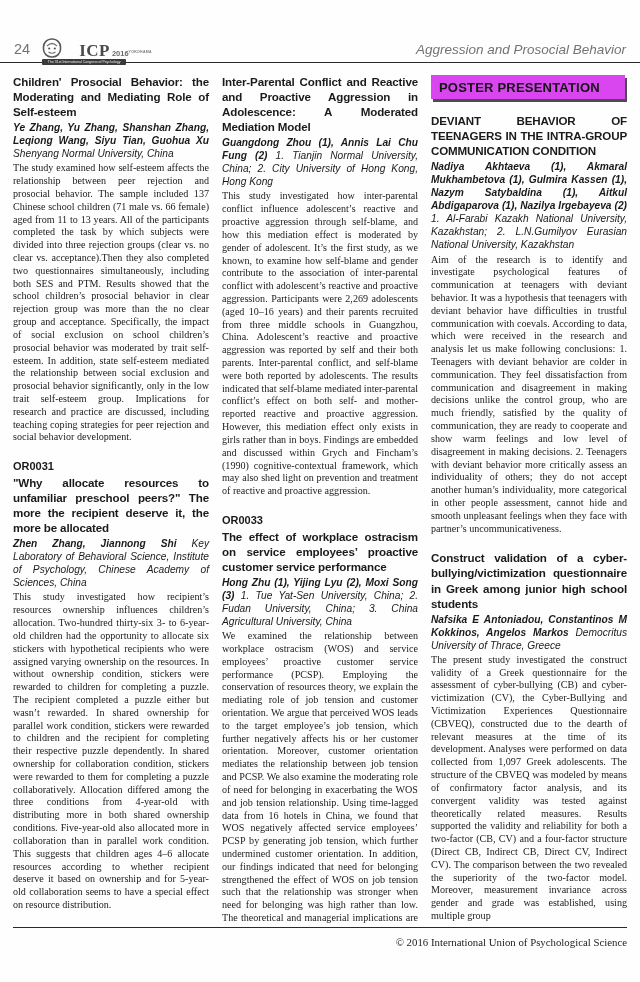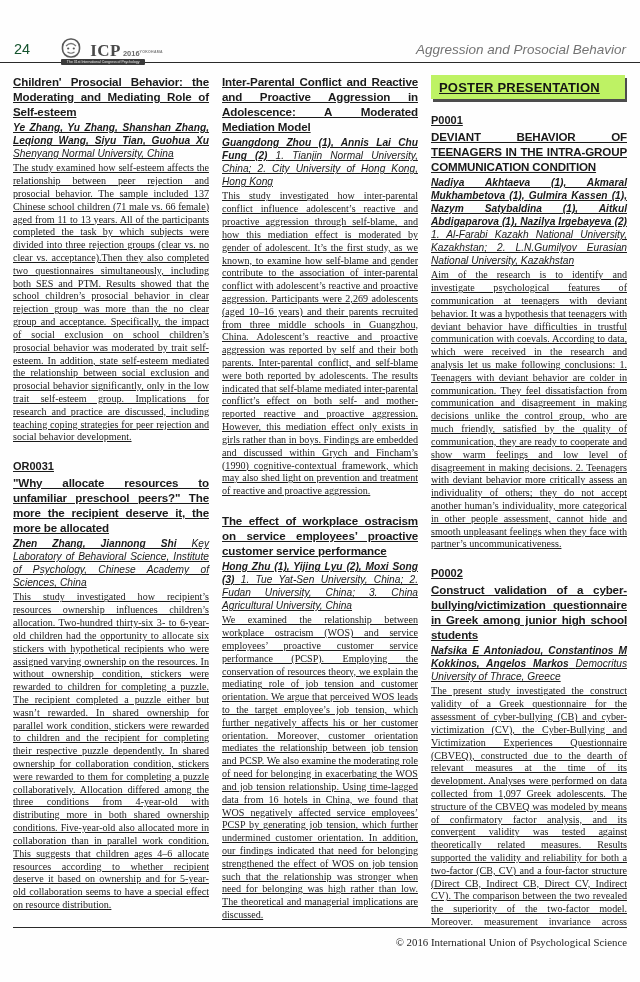--- a/index.html
+++ b/index.html
@@ -7,49 +7,49 @@
     position:relative; width:640px; height:982px; margin:0 auto;
     background:#fefefe; color:#1a1a1a; overflow:hidden;
     font-family:"Liberation Serif", serif;
   }
   
   .hdr {
     display:flex; align-items:flex-end;
     padding:26px 14px 0 14px; height:36px;
     border-bottom:1.6px solid #2a2a2a;
   }
-  .pagenum { font:400 14.5px "Liberation Sans", sans-serif; color:#14532d; margin-right:31px; line-height:1; padding-bottom:6px; }
+  .pagenum { font:400 14.5px "Liberation Sans", sans-serif; color:#737373; margin-right:12px; line-height:1; padding-bottom:6px; }
   .logo { display:flex; flex-direction:column; width:84px; margin-bottom:-3px; }
   .logo-row { display:flex; align-items:flex-end; }
   .logo-emblem { width:20px; height:20px; flex:0 0 auto; }
-  .logo-icp { font:700 17px "Liberation Serif", serif; color:#4a4a4a; line-height:0.9; letter-spacing:0.5px; margin-left:9px; }
+  .logo-icp { font:700 17px "Liberation Serif", serif; color:#4a4a4a; line-height:0.9; letter-spacing:0.5px; margin-left:17px; }
   .logo-side { display:flex; flex-direction:row; margin-left:2px; padding-bottom:1px; }
   .logo-year { font:700 7.5px "Liberation Sans", sans-serif; color:#6a6a6a; line-height:1; }
   .logo-city { font:700 3.5px "Liberation Sans", sans-serif; color:#777; line-height:1.4; letter-spacing:0.3px; }
   .logo-banner {
     margin-top:1px; background:#3a3a3a; color:#e8e8e8;
     font:400 3.5px "Liberation Sans", sans-serif; text-align:center;
     line-height:6px; height:6px; border-radius:1px; white-space:nowrap; overflow:hidden;
   }
   .runhead { margin-left:auto; font:italic 400 13.5px "Liberation Sans", sans-serif; color:#737373; padding-bottom:5px; }
   
-  .content { display:flex; gap:13px; padding:10px 13px 0 13px; height:852px; overflow:hidden;text-decoration:underline; }
+  .content { display:flex; gap:13px; padding:10px 13px 0 13px; height:852px; overflow:hidden; }
   .col { flex:1 1 0; min-width:0; }
   .abs { margin-bottom:15px; }
   .code { font:700 11px "Liberation Sans", sans-serif; line-height:1.35; }
   .title {
     margin:1px 0 2px 0; font:700 11.6px "Liberation Sans", sans-serif;
     line-height:1.3; text-align:justify; letter-spacing:-0.15px;
   }
   .title.caps { text-transform:none; }
   .byline { margin:0 0 2px 0; font:italic 400 10.2px "Liberation Sans", sans-serif; line-height:1.28; text-align:justify; }
   .authors { font-weight:700; }
   .abody { margin:0; font:400 10.1px "Liberation Serif", serif; line-height:1.27; text-align:justify; }
   .section-banner {
-    background:#bef264; color:#141414; padding:5px 8px 4px 8px;
+    background:#d946ef; color:#141414; padding:5px 8px 4px 8px;
     font:700 13px "Liberation Sans", sans-serif; letter-spacing:0.2px;
     box-shadow:2px 3px 0 #4d4d4d; margin:2px 2px 14px 0;
   }
   
   .ftr {
     position:absolute; left:0; right:0; bottom:0; height:54px;
     border-top:1.2px solid #2a2a2a; margin:0 13px; 
   }
   .copyright { text-align:right; font:400 10.8px "Liberation Serif", serif; color:#222; padding-top:8px; }
 </style>
@@ -98,38 +98,37 @@
     </div>
 
     <div class="col">
       <article class="abs">
         <h2 class="title">Inter-Parental Conflict and Reactive and Proactive Aggression in Adolescence: A Moderated Mediation Model</h2>
         <p class="byline"><span class="authors">Guangdong Zhou (1), Annis Lai Chu Fung (2)</span> <span class="affil">1. Tianjin Normal University, China; 2. City University of Hong Kong, Hong Kong</span></p>
         <p class="abody">This study investigated how inter-parental conflict influence adolescent’s reactive and proactive aggression through self-blame, and how this mediation effect is moderated by gender of adolescent. It’s the first study, as we known, to examine how self-blame and gender contribute to the association of inter-parental conflict with adolescent’s reactive and proactive aggression. Participants were 2,269 adolescents (aged 10–16 years) and their parents recruited from three middle schools in Guangzhou, China. Adolescent’s reactive and proactive aggression was reported by self and their both parents. Inter-parental conflict, and self-blame were both reported by adolescents. The results indicated that self-blame mediated inter-parental conflict’s effect on both self- and mother-reported reactive and proactive aggression. However, this mediation effect only exists in girls rather than in boys. Findings are embedded and discussed within Grych and Fincham’s (1990) cognitive-contextual framework, which may also shed light on prevention and treatment of reactive and proactive aggression.</p>
       </article>
 
       <article class="abs">
+        <div class="code">OR0033</div>
         <h2 class="title">The effect of workplace ostracism on service employees’ proactive customer service performance</h2>
         <p class="byline"><span class="authors">Hong Zhu (1), Yijing Lyu (2), Moxi Song (3)</span> <span class="affil">1. Tue Yat-Sen University, China; 2. Fudan University, China; 3. China Agricultural University, China</span></p>
         <p class="abody">We examined the relationship between workplace ostracism (WOS) and service employees’ proactive customer service performance (PCSP). Employing the conservation of resources theory, we explain the mediating role of job tension and customer orientation. We argue that perceived WOS leads to the target employee’s job tension, which further negatively affects his or her customer orientation. Moreover, customer orientation mediates the relationship between job tension and PCSP. We also examine the moderating role of need for belonging in exacerbating the WOS and job tension relationship. Using time-lagged data from 16 hotels in China, we found that WOS negatively affected service employees’ PCSP by generating job tension, which further undermined customer orientation. In addition, our findings indicated that need for belonging strengthened the effect of WOS on job tension such that the relationship was stronger when need for belonging was high rather than low. The theoretical and managerial implications are discussed.</p>
       </article>
     </div>
 
     <div class="col">
       <div class="section-banner">POSTER PRESENTATION</div>
 
       <article class="abs">
-        <div class="code">P0001</div>
         <h2 class="title caps">DEVIANT BEHAVIOR OF TEENAGERS IN THE INTRA-GROUP COMMUNICATION CONDITION</h2>
         <p class="byline"><span class="authors">Nadiya Akhtaeva (1), Akmaral Mukhambetova (1), Gulmira Kassen (1), Nazym Satybaldina (1), Aitkul Abdigaparova (1), Nazilya Irgebayeva (2)</span> <span class="affil">1. Al-Farabi Kazakh National University, Kazakhstan; 2. L.N.Gumilyov Eurasian National University, Kazakhstan</span></p>
         <p class="abody">Aim of the research is to identify and investigate psychological features of communication at teenagers with deviant behavior. It was a hypothesis that teenagers with deviant behavior have difficulties in trustful communication with coevals. According to data, which were received in the research and analysis let us make following conclusions: 1. Teenagers with deviant behavior are colder in communication. They feel dissatisfaction from communication and disagreement in making decisions unlike the control group, who are much friendly, satisfied by the quality of communication, they are ready to cooperate and show warm feelings and low level of disagreement in making decisions. 2. Teenagers with deviant behavior more critically assess an individuality of others; they do not accept another human’s individuality, more categorical in other people assessment, cannot hide and smooth unpleasant feelings when they face with partner’s uncommunicativeness.</p>
       </article>
 
       <article class="abs">
-        <div class="code">P0002</div>
         <h2 class="title">Construct validation of a cyber-bullying/victimization questionnaire in Greek among junior high school students</h2>
         <p class="byline"><span class="authors">Nafsika E Antoniadou, Constantinos M Kokkinos, Angelos Markos</span> <span class="affil">Democritus University of Thrace, Greece</span></p>
         <p class="abody">The present study investigated the construct validity of a Greek questionnaire for the assessment of cyber-bullying (CB) and cyber-victimization (CV), the Cyber-Bullying and Victimization Experiences Questionnaire (CBVEQ), constructed due to the dearth of relevant measures at the time of its development. Analyses were performed on data collected from 1,097 Greek adolescents. The structure of the CBVEQ was modeled by means of confirmatory factor analysis, and its convergent validity was tested against theoretically related measures. Results supported the validity and reliability for both a two-factor (CB, CV) and a four-factor structure (Direct CB, Indirect CB, Direct CV, Indirect CV). The comparison between the two revealed the superiority of the two-factor model. Moreover, measurement invariance across gender and grade was established, using multiple group</p>
       </article>
     </div>
   </div>
 
   <div class="ftr">
     <div class="copyright">© 2016 International Union of Psychological Science</div>
   </div>

